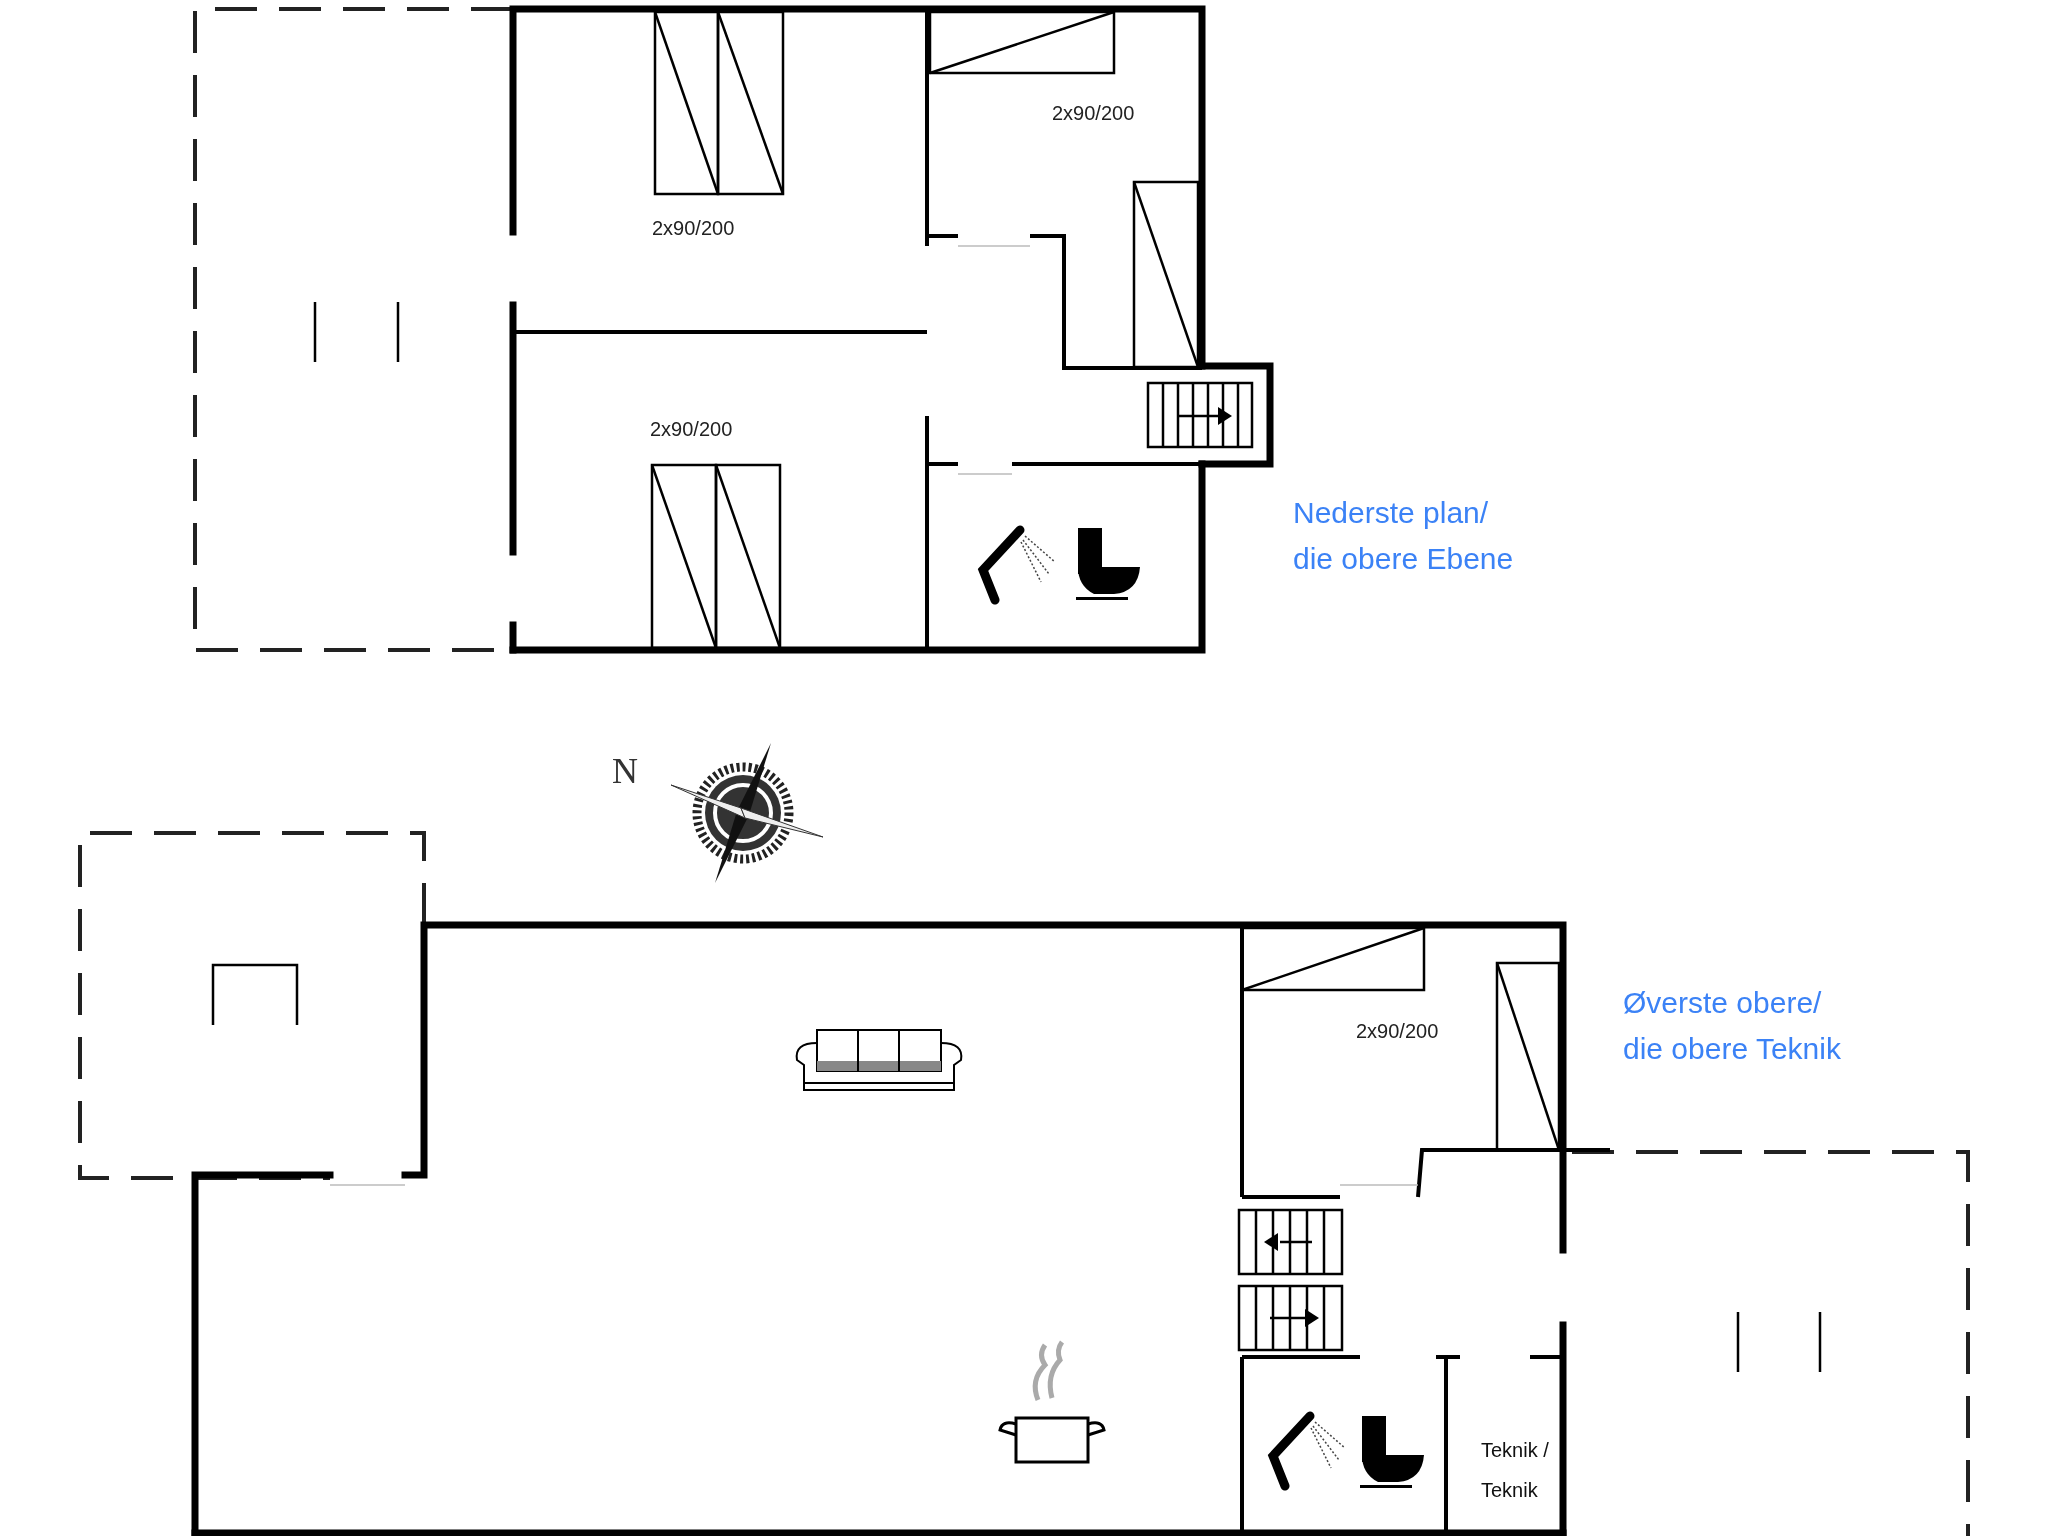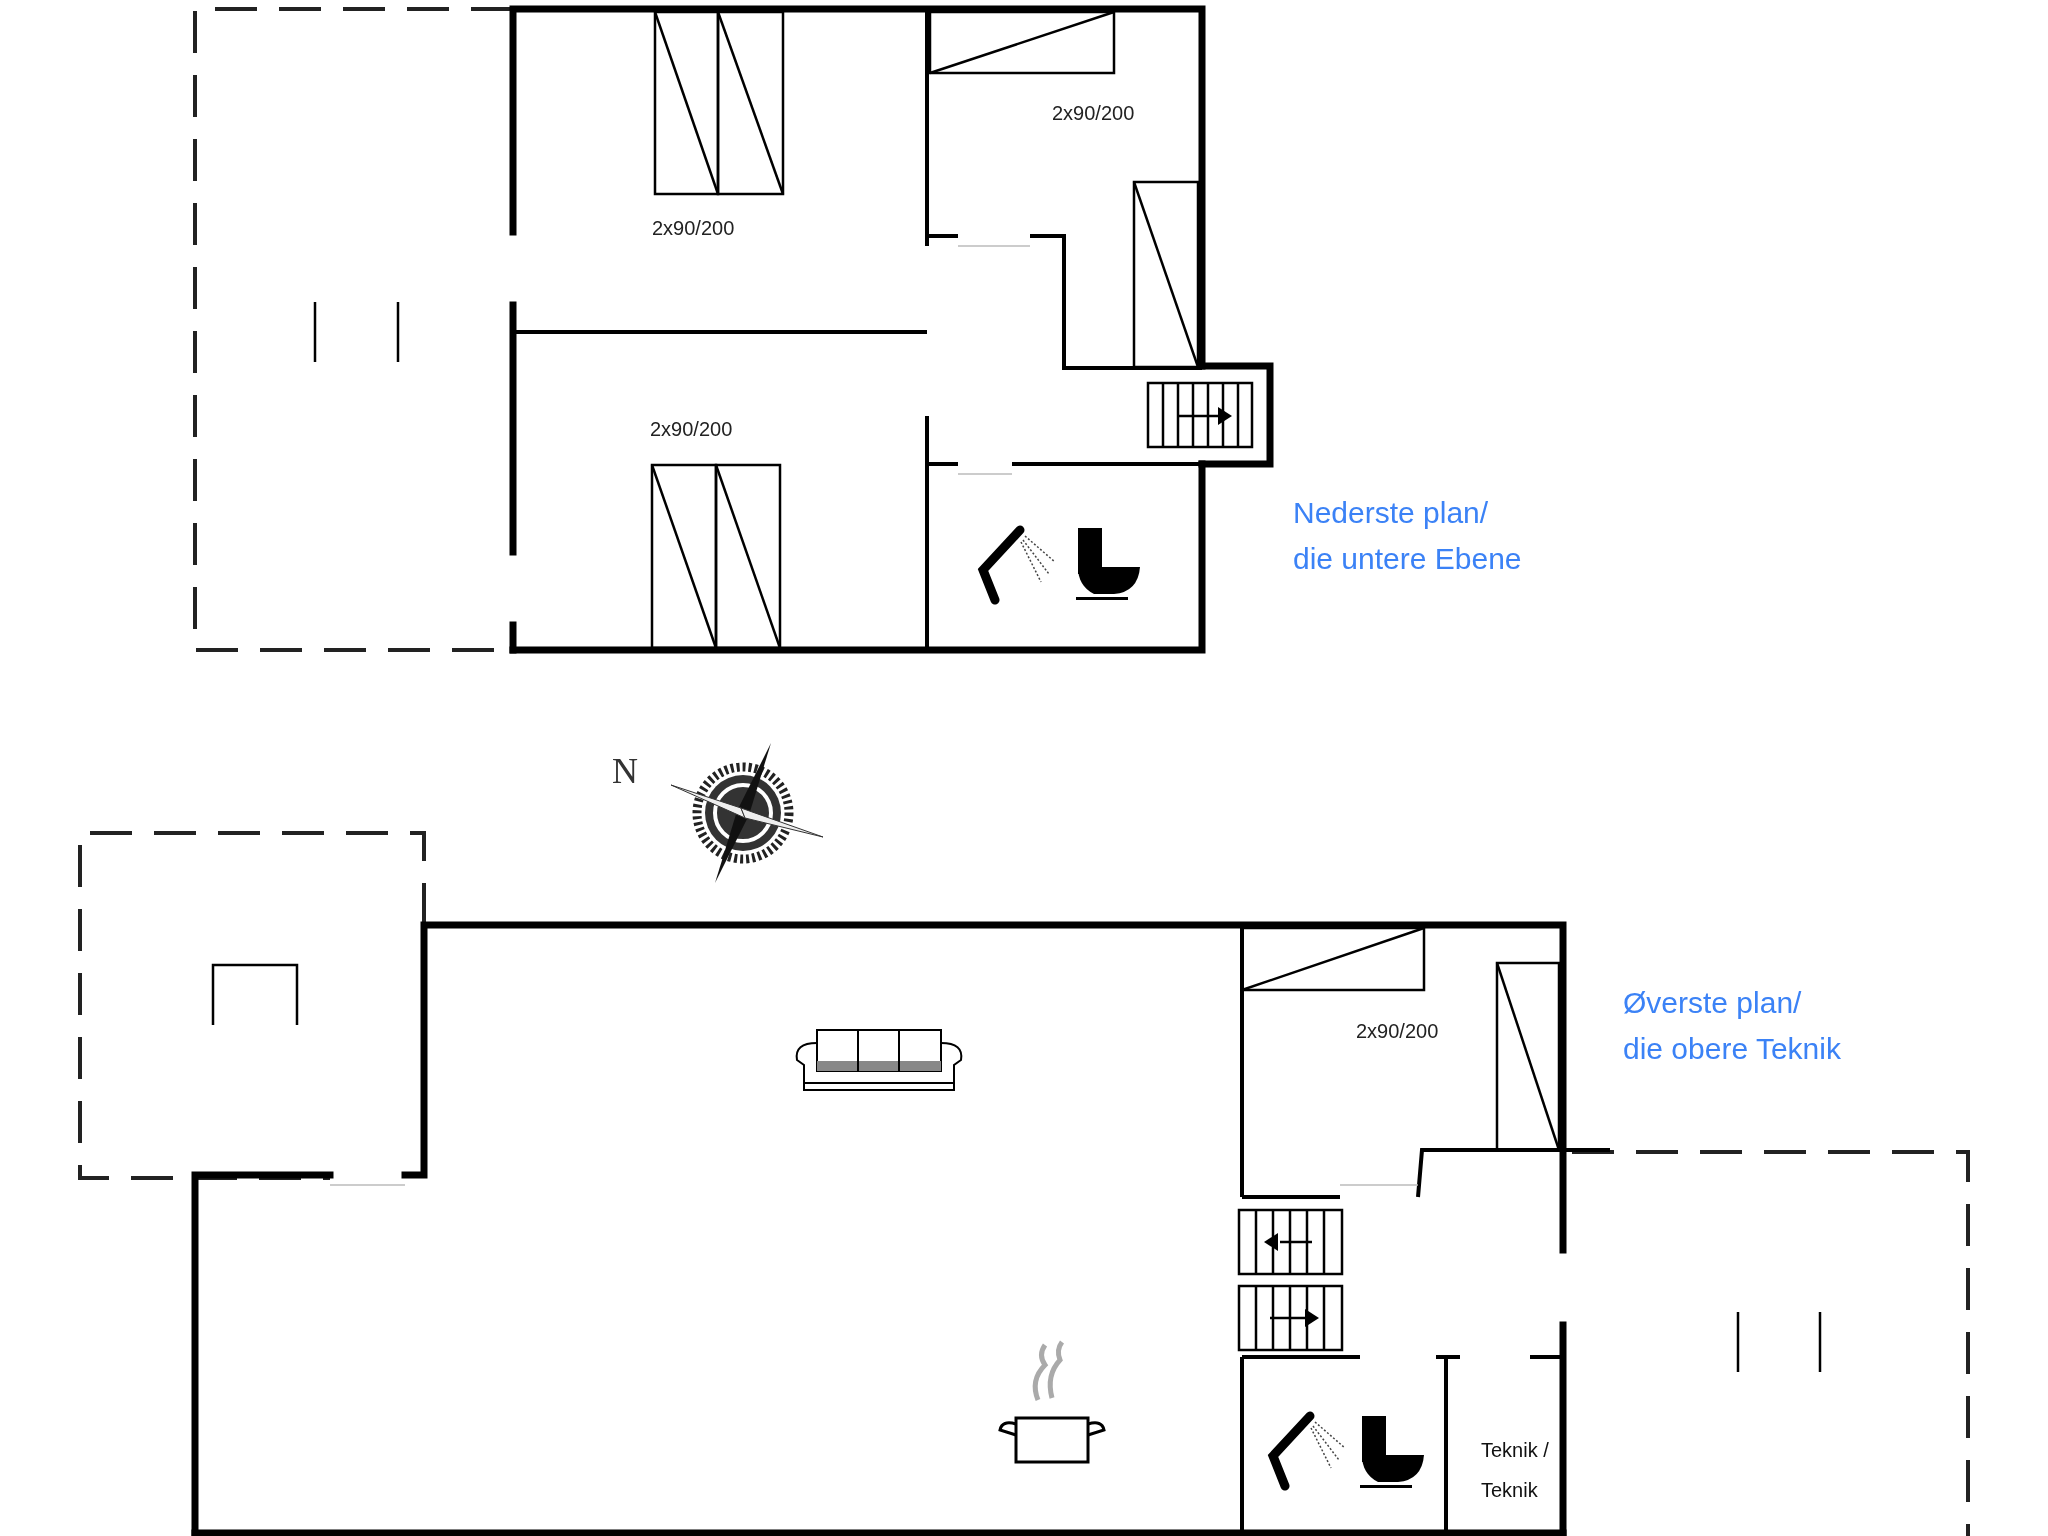--- a/index.html
+++ b/index.html
@@ -181,28 +181,28 @@
     </g>
   </g>
 </svg>
 
 <div class="bed" style="left:1052px; top:102px;">2x90/200</div>
 <div class="bed" style="left:652px; top:217px;">2x90/200</div>
 <div class="bed" style="left:650px; top:418px;">2x90/200</div>
 
 <div class="label" style="left:1293px; top:490px;">
   <div>Nederste plan/</div>
-  <div>die untere Ebene</div>
+  <div>die obere Ebene</div>
 </div>
 
 <div class="north" style="left:612px; top:750px;">N</div>
 
 <div class="bed" style="left:1356px; top:1020px;">2x90/200</div>
 
 <div class="label" style="left:1623px; top:980px;">
-  <div>Øverste plan/</div>
+  <div>Øverste obere/</div>
   <div>die obere Teknik</div>
 </div>
 
 <div class="bed" style="left:1450px; top:1430px; width:110px; overflow:hidden; line-height:40px; color:#111;margin-left:31px;">
   <div>Teknik /</div>
   <div>Teknik</div>
 </div>
 
 </body></html>

